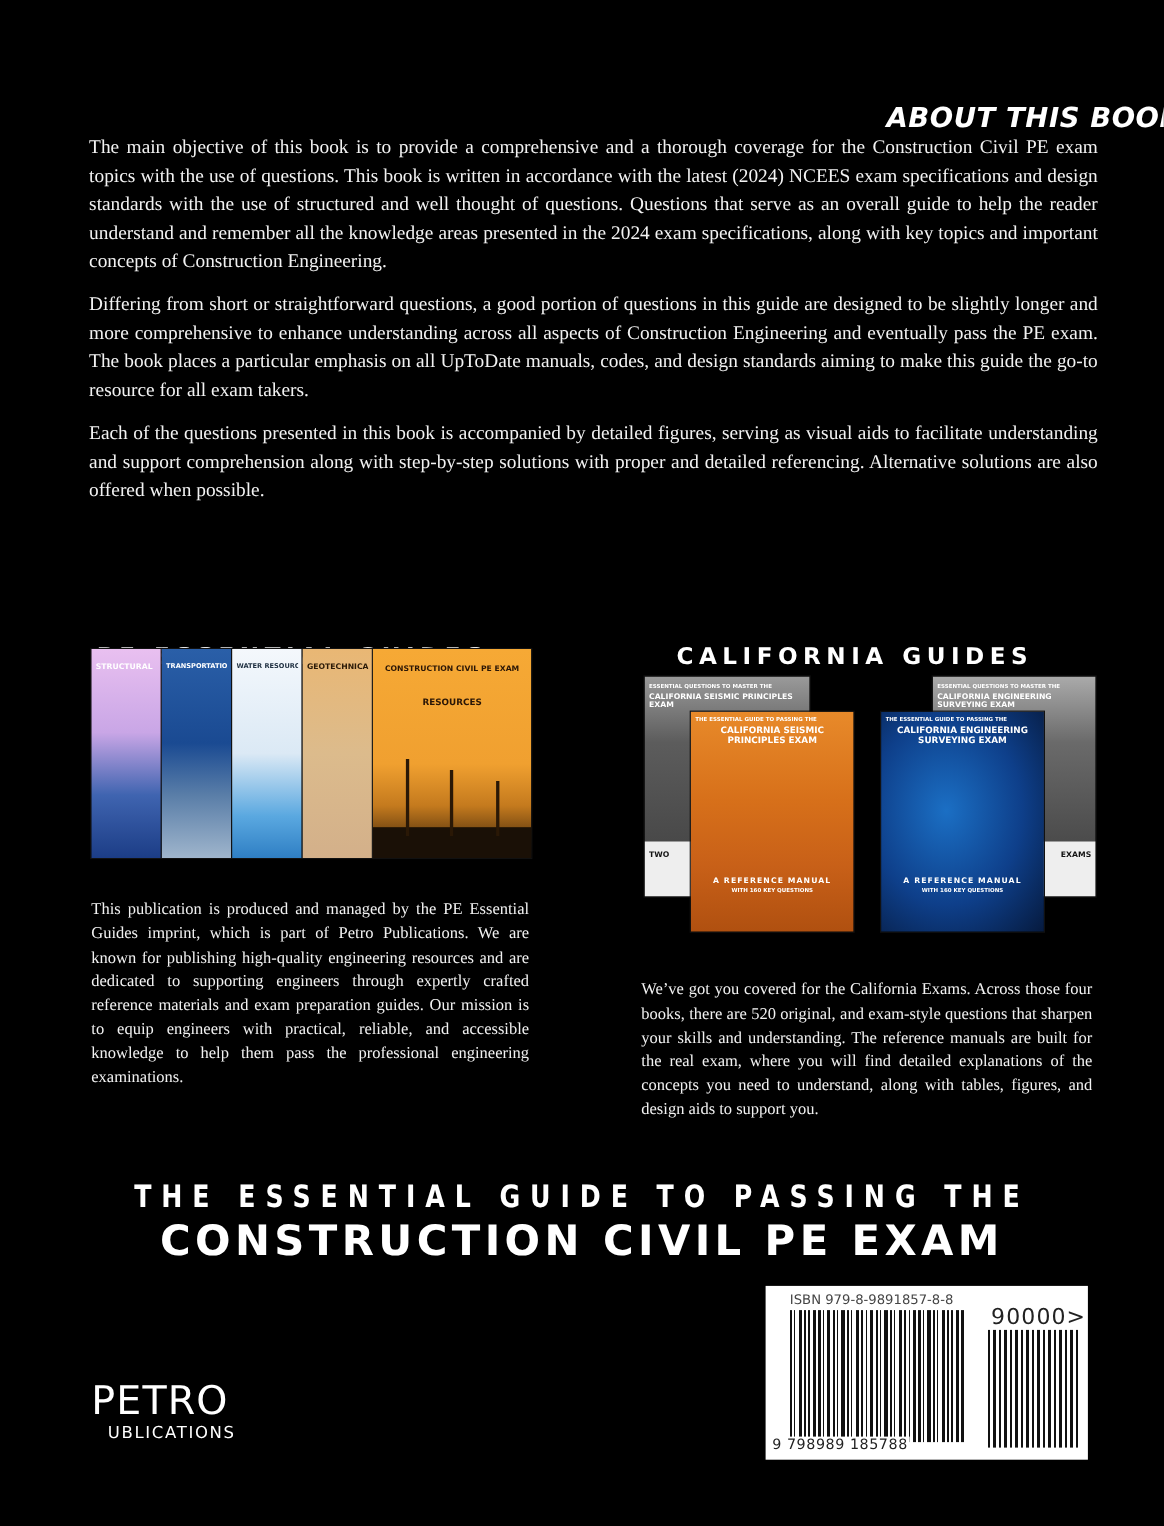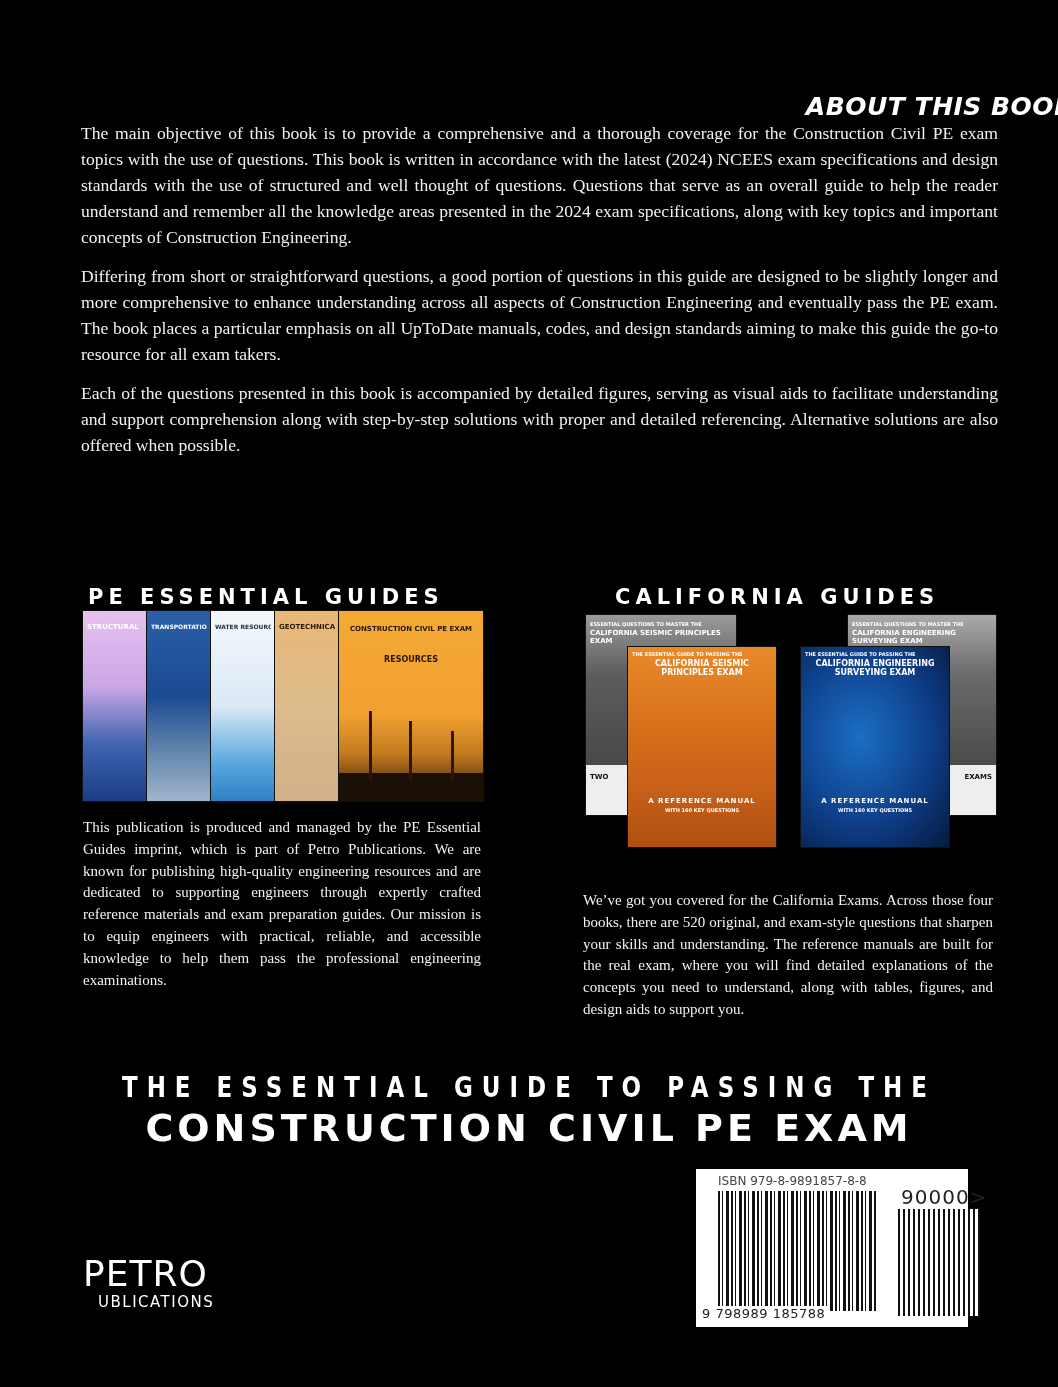--- a/index.html
+++ b/index.html
@@ -13,36 +13,36 @@
   .ca-title { left:615px; top:585px; }
   .col-text { font-size:15px; line-height:21.8px; text-align:justify; text-align-last:left; }
   .pe-text { left:83px; width:398px; top:817px; }
   .ca-text { left:583px; width:410px; top:852px;margin-top:38px; }
   
   .cover { position:absolute; overflow:hidden; border:1px solid #111; }
   .cover .ctxt { position:absolute; left:4px; right:4px; font-family:"DejaVu Sans", sans-serif; font-weight:bold; color:#fff; white-space:nowrap; overflow:hidden; }
   .tagline { left:0; width:1058px; text-align:center; font-family:"DejaVu Sans", sans-serif; font-weight:bold; color:#fff; white-space:nowrap; }
   .tag1 { top:1071px; font-size:28px; letter-spacing:11px; transform:scaleX(0.82); }
   .tag2 { top:1106px; font-size:38px; letter-spacing:4px; }
-  .barcode { left:696px; top:1169px; width:272px; height:158px; background:#fff; color:#222; font-family:"DejaVu Sans", sans-serif; }
+  .barcode { left:696px; top:1169px; width:293px; height:158px; background:#fff; color:#222; font-family:"DejaVu Sans", sans-serif; }
   .logo-main { left:83px; top:1256px; font-family:"DejaVu Sans", sans-serif; font-size:36px; color:#fff; letter-spacing:1px; line-height:36px; }
   .logo-sub { left:98px; top:1293px; font-family:"DejaVu Sans", sans-serif; font-size:15px; color:#fff; letter-spacing:1.5px; }
 </style>
 </head>
 <body>
 
 <div class="abs about-title">ABOUT THIS BOOK</div>
 <div class="abs about">
   <p>The main objective of this book is to provide a comprehensive and a thorough coverage for the Construction Civil PE exam topics with the use of questions. This book is written in accordance with the latest (2024) NCEES exam specifications and design standards with the use of structured and well thought of questions. Questions that serve as an overall guide to help the reader understand and remember all the knowledge areas presented in the 2024 exam specifications, along with key topics and important concepts of Construction Engineering.</p>
   <p>Differing from short or straightforward questions, a good portion of questions in this guide are designed to be slightly longer and more comprehensive to enhance understanding across all aspects of Construction Engineering and eventually pass the PE exam. The book places a particular emphasis on all UpToDate manuals, codes, and design standards aiming to make this guide the go-to resource for all exam takers.</p>
   <p>Each of the questions presented in this book is accompanied by detailed figures, serving as visual aids to facilitate understanding and support comprehension along with step-by-step solutions with proper and detailed referencing. Alternative solutions are also offered when possible.</p>
 </div>
 
 <div class="abs sec-title pe-title">PE ESSENTIAL GUIDES</div>
-<div class="abs" style="left:82px;top:610px;width:356px;height:190px;text-decoration:underline;">
+<div class="abs" style="left:82px;top:589px;width:356px;height:190px;text-decoration:underline;">
   <div class="cover" style="left:0;top:0;width:64px;height:190px;background:linear-gradient(180deg,#e9c0f0 0%,#c9a6e6 40%,#3f64b0 70%,#1c3d86 100%);">
     <div class="ctxt" style="top:12px;font-size:7px;">STRUCTURAL</div>
   </div>
   <div class="cover" style="left:64px;top:0;width:64px;height:190px;background:linear-gradient(180deg,#2a5fa8 0%,#1a4a92 45%,#5a7ea8 70%,#9fb5cc 100%);">
     <div class="ctxt" style="top:12px;font-size:6px;">TRANSPORTATION</div>
   </div>
   <div class="cover" style="left:128px;top:0;width:64px;height:190px;background:linear-gradient(180deg,#f4f8fc 0%,#dbe9f5 50%,#5aa8e0 80%,#2f7fc4 100%);">
     <div class="ctxt" style="top:12px;font-size:6px;color:#234;">WATER RESOURCES</div>
   </div>
   <div class="cover" style="left:192px;top:0;width:64px;height:190px;background:linear-gradient(180deg,#e9b774 0%,#dcbb8c 50%,#d3b08a 100%);">

